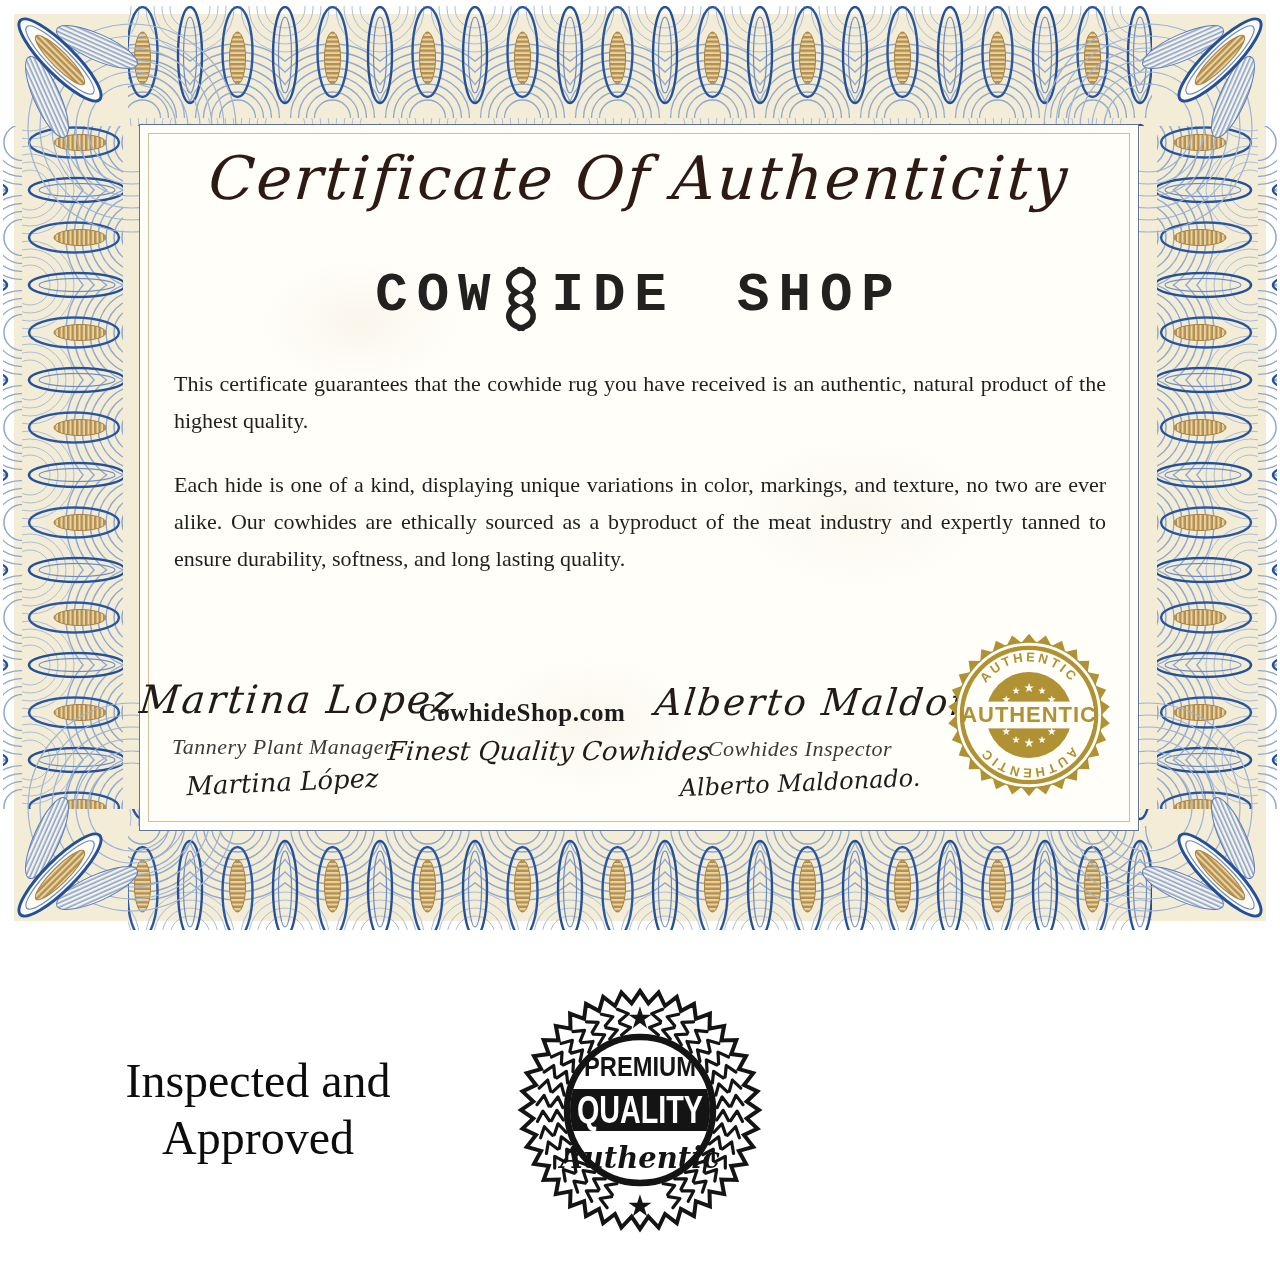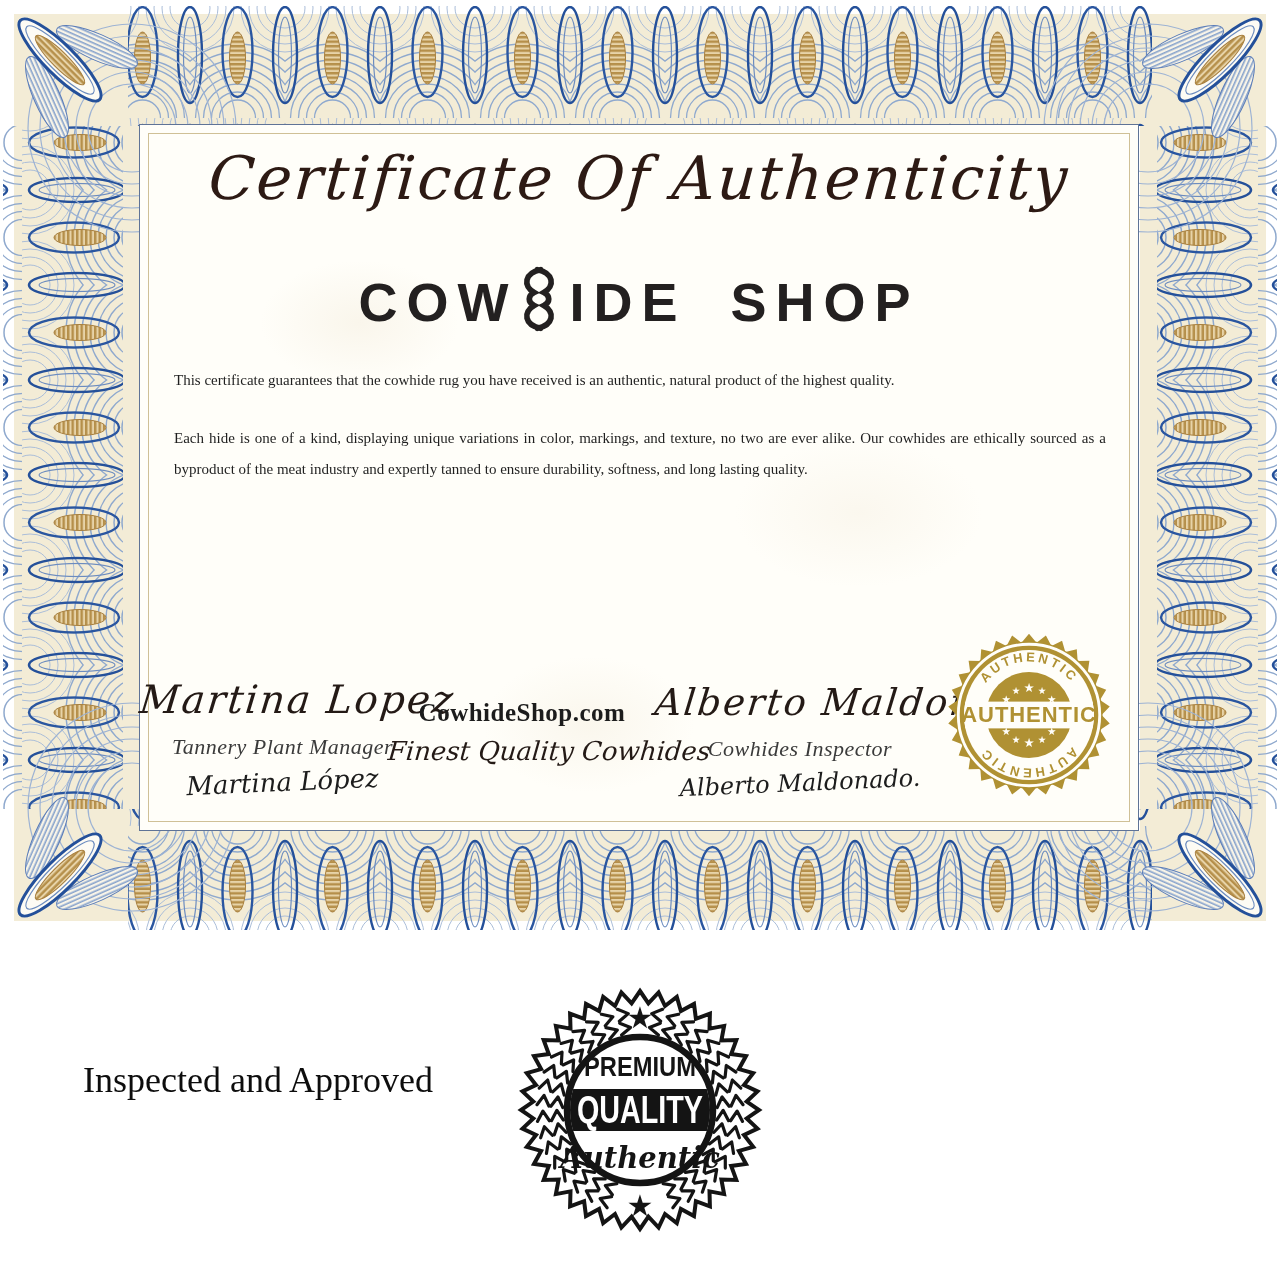--- a/index.html
+++ b/index.html
@@ -12,44 +12,44 @@
          background-image:
            radial-gradient(ellipse 160px 100px at 22% 28%, rgba(236,224,200,.28), transparent 62%),
            radial-gradient(ellipse 200px 120px at 72% 55%, rgba(236,224,200,.22), transparent 62%),
            radial-gradient(ellipse 170px 110px at 45% 85%, rgba(236,224,200,.25), transparent 62%);}
   .inset-frame{position:absolute;left:8px;top:8px;right:8px;bottom:8px;
          border:1.5px solid #cfc096;pointer-events:none;}
   .title{position:absolute;top:18px;left:0;width:100%;text-align:center;
          font-family:"DejaVu Serif", serif;font-style:italic;font-weight:normal;
          font-size:60px;letter-spacing:2px;color:#2d1a14;margin:0;transform:skewX(-4deg);}
   .logo{position:absolute;top:140px;left:0;width:100%;display:flex;
-        justify-content:center;align-items:flex-end;
-        font-family:Liberation Sans, sans-serif;font-weight:bold;font-size:54px;
+        justify-content:center;align-items:flex-start;
+        font-family:Liberation Mono, monospace;font-weight:bold;font-size:54px;
         letter-spacing:9px;color:#232020;}
   .logo .wordgap{word-spacing:20px;}
   .logo svg{margin:0 4px 0 -4px;}
   .paras{position:absolute;left:34px;top:240px;width:932px;}
-  .paras p{margin:0 0 27px 0;font-size:15px;line-height:31px;color:#1f1f1f;
+  .paras p{margin:0 0 27px 0;font-size:22px;line-height:37px;color:#1f1f1f;
            text-align:justify;}
   .sig{position:absolute;text-align:center;}
   .sig-left{left:0;top:552px;width:285px;}
   .sig-center{left:248px;top:574px;width:268px;}
   .sig-right{left:515px;top:556px;width:290px;}
   .sig-name{font-family:"DejaVu Serif", serif;font-style:italic;font-size:39px;
             color:#241a16;letter-spacing:2px;white-space:nowrap;transform:skewX(-6deg);}
   .sig-role{font-size:22px;color:#3b3b3b;letter-spacing:.5px;margin-top:12px;font-style:italic;}
   .sig-hand{font-family:"DejaVu Serif", serif;font-style:italic;font-size:26px;
             color:#1d1d1d;margin-top:7px;transform:rotate(-2.5deg);white-space:nowrap;}
   .sig-site{font-family:Liberation Serif, serif;font-weight:bold;font-size:25px;
             color:#1c1c1c;letter-spacing:.5px;}
   .sig-tagline{font-family:"DejaVu Serif", serif;font-style:italic;font-size:26px;
             color:#241a16;margin-top:9px;white-space:nowrap;transform:skewX(-5deg);}
   .seal-svg{position:absolute;left:803px;top:504px;}
   
-  .f-text{position:absolute;width:440px;text-align:center;font-size:36px;
+  .f-text{position:absolute;width:440px;text-align:center;font-size:48px;
           line-height:57px;color:#0d0d0d;}
   .f-left{left:38px;top:1052px;}
   .f-right{left:792px;top:1052px;}
   .badge-svg{position:absolute;left:514px;top:984px;}
   .badge-sans{font-family:"Liberation Sans", sans-serif;font-weight:bold;}
   .badge-script{font-family:"DejaVu Serif", serif;font-style:italic;font-weight:bold;}
 </style>
 </head>
 <body>
 

